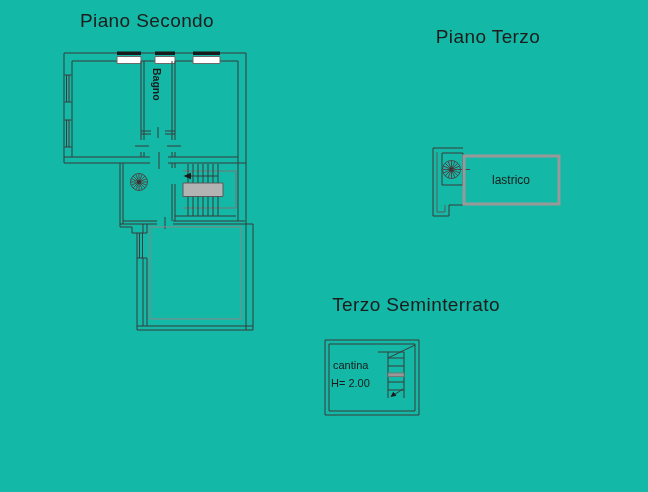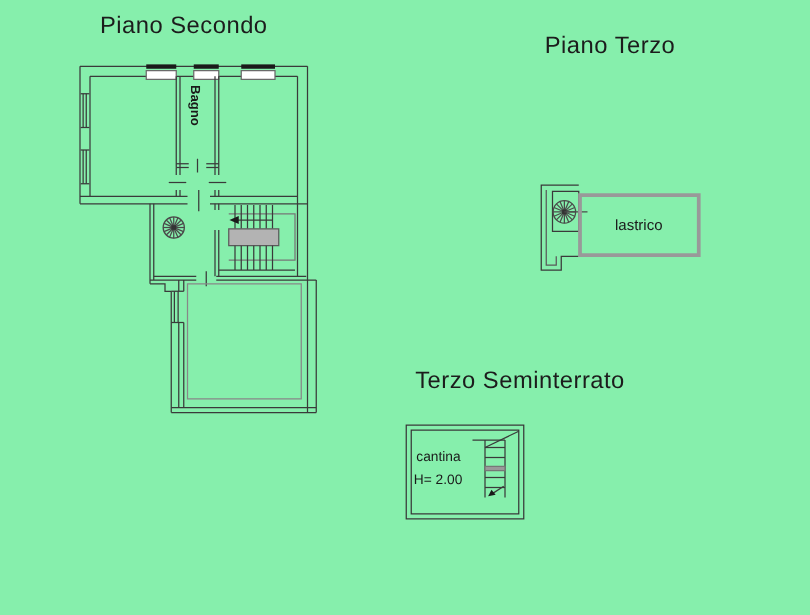--- a/index.html
+++ b/index.html
@@ -1,17 +1,17 @@
 <!DOCTYPE html>
 <html><head>
 <meta charset="utf-8">
 <style>
   html,body{margin:0;padding:0;background:#ffffff;}
   #canvas{
-    position:relative;width:648px;height:492px;background:#86efac;overflow:hidden;
+    position:relative;width:648px;height:492px;background:#14b8a6;overflow:hidden;
     font-family:"Liberation Sans", sans-serif;
   }
   .floor-title{
     position:absolute;color:#1c1c1c;font-size:19px;letter-spacing:0.4px;
     white-space:nowrap;transform:translateX(-50%);
   }
   svg{position:absolute;left:0;top:0;}
   svg line, svg path, svg rect, svg circle, svg polyline{vector-effect:non-scaling-stroke;}
   .svg-label{font-family:"Liberation Sans", sans-serif;fill:#1a1a1a;}
 </style>

